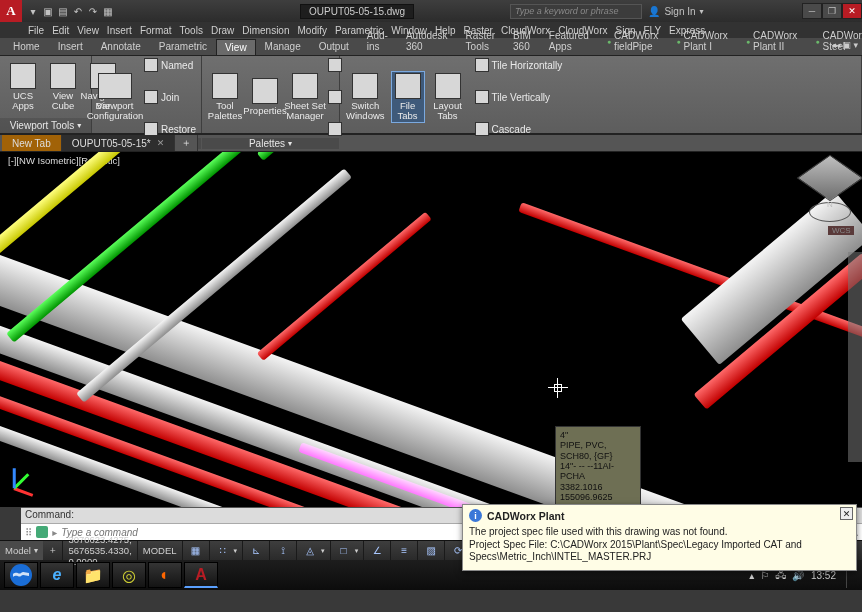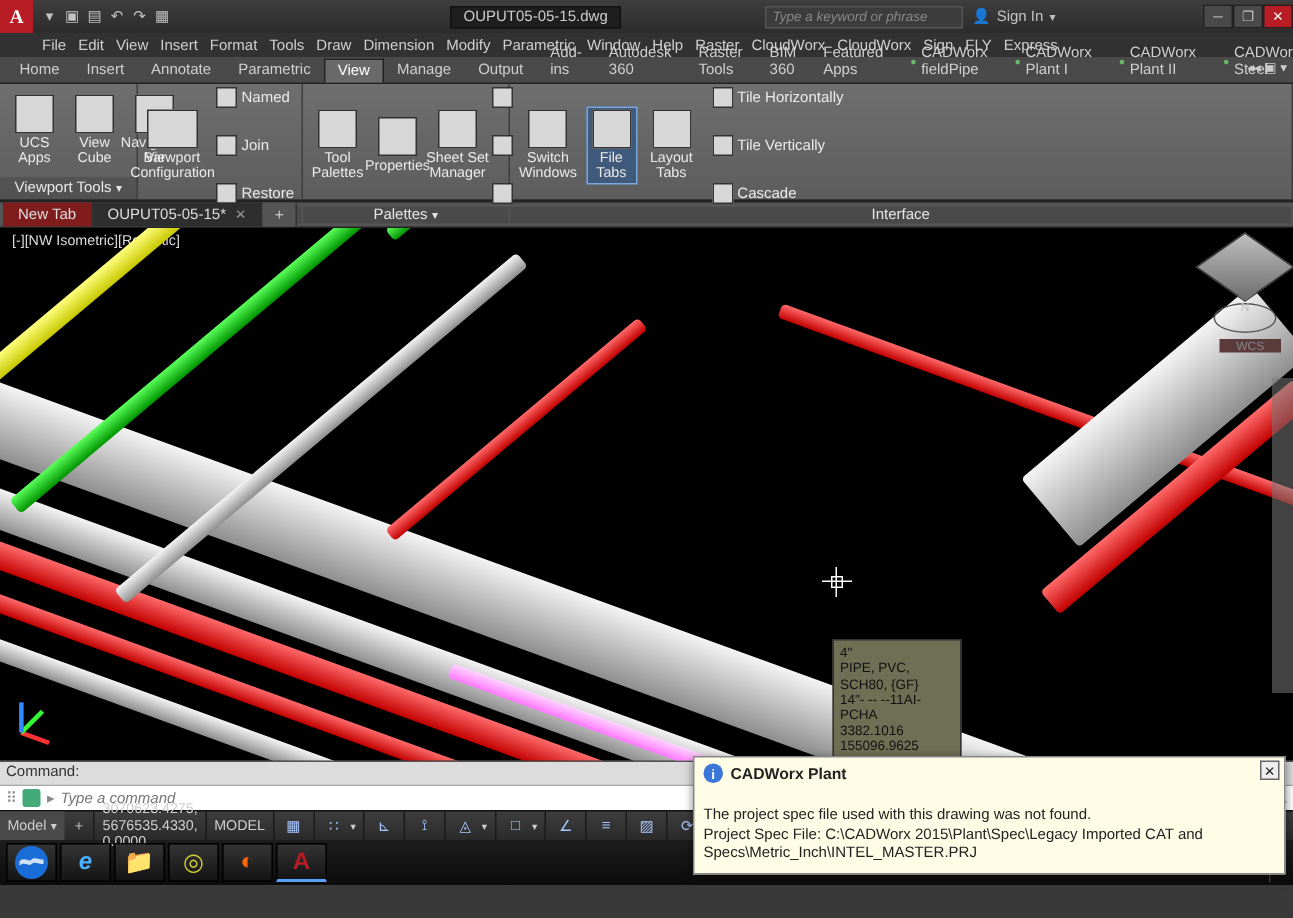--- a/index.html
+++ b/index.html
@@ -38,42 +38,42 @@
 .bigbtn .ic.wide { width:34px; }
 .bigbtn .lbl { font-size:9.5px; color:#eaeaea; text-align:center; line-height:1.05; white-space:pre; }
 .bigbtn.sel { background:#3f5a7a; border:1px solid #7ba9df; padding:1px 2px; }
 .smallrow { display:flex; align-items:center; gap:3px; }
 .smallrow .sic { width:14px; height:14px; background:#d7d7d7; border:1px solid #333; }
 .smallrow .slbl { font-size:10px; color:#eaeaea; }
 .colv { display:flex; flex-direction:column; gap:18px; }
 
 
 .doctabs { height:18px; background:#555; border-top:1px solid #222; border-bottom:1px solid #222; display:flex; align-items:stretch; padding-left:2px; color:#ddd; font-size:10px; }
-.doctabs .dtab { display:flex; align-items:center; padding:0 10px; border-right:1px solid #333; background:#7f1d1d; position:relative; }
+.doctabs .dtab { display:flex; align-items:center; padding:0 10px; border-right:1px solid #333; background:#a16207; position:relative; }
 .doctabs .dtab.active { background:#2e2e2e; }
 .doctabs .dtab .x { margin-left:6px; font-size:9px; color:#999; }
 
 
 .canvas { position:relative; height:355px; background:#000; overflow:hidden; }
 .vlabel { position:absolute; top:3px; left:6px; font-size:9.5px; color:#dcdcdc; background:rgba(0,0,0,.25); padding:0 2px; }
 
 
 .pipe { position:absolute; transform-origin:left center; border-radius:3px; }
 .gray   { background:linear-gradient(#f4f4f4,#8e8e8e); }
 .red    { background:linear-gradient(#ff6a6a,#c20000); }
 .green  { background:linear-gradient(#5bff5b,#009400); }
 .yellow { background:linear-gradient(#ffff80,#c8c800); }
 .pink   { background:linear-gradient(#ffd4ff,#ff78ff); }
 
 
 .viewcube { position:absolute; right:8px; top:6px; width:48px; height:70px; }
 .viewcube .cube { width:40px; height:40px; margin:0 auto; background:linear-gradient(135deg,#bfbfbf,#6d6d6d); border:1px solid #444; transform:rotate(45deg) skew(-10deg,-10deg); }
 .viewcube .compass { width:42px; height:20px; margin:4px auto 0; border:1px solid #555; border-radius:50%/50%; position:relative; }
 .viewcube .compass::after { content:'N'; position:absolute; top:-3px; left:50%; transform:translateX(-50%); font-size:8px; color:#bbb; }
-.viewcube .wcs { margin-top:4px; font-size:8px; color:#888; background:#5a3a3a; text-align:center; padding:0 4px; width:41px; margin-left:auto; }
+.viewcube .wcs { margin-top:4px; font-size:8px; color:#888; background:#5a3a3a; text-align:center; padding:0 4px; width:26px; margin-left:auto; }
 
 
 .navbar { position:absolute; right:0; top:100px; width:14px; height:210px; background:rgba(120,120,120,.55); }
 
 
 .ucs { position:absolute; left:8px; bottom:6px; width:30px; height:30px; }
 .ucs .ax { position:absolute; width:20px; height:2.5px; transform-origin:left center; }
 .ucs .x { background:#f33; transform:rotate(20deg);  left:6px; top:16px; }
 .ucs .y { background:#3f3; transform:rotate(-45deg); left:6px; top:16px; }
 .ucs .z { background:#38f; transform:rotate(-90deg); left:6px; top:16px; }
@@ -86,24 +86,24 @@
 .cross .box{ position:absolute; left:6px; top:6px; width:8px; height:8px; border:1px solid #fff; }
 
 
 .tip { position:absolute; left:555px; top:274px; width:86px; background:#6e6f54; border:1px solid #333; padding:3px 4px; font-size:9px; line-height:1.15; color:#111; }
 
 
 .balloon { position:absolute; left:462px; top:504px; width:395px; background:#fffde6; border:1px solid #888; box-shadow:0 2px 6px rgba(0,0,0,.5); padding:4px 6px 6px; font-size:10px; color:#222; z-index:50; }
 .balloon .bh { display:flex; align-items:center; gap:5px; font-weight:600; font-size:10.5px; }
 .balloon .bh .i { width:13px; height:13px; border-radius:50%; background:#3a77d8; color:#fff; display:flex; align-items:center; justify-content:center; font-size:9px; }
 .balloon .bx { position:absolute; right:3px; top:2px; width:13px; height:13px; border:1px solid #666; display:flex; align-items:center; justify-content:center; font-size:9px; background:#eee; }
-.balloon .bt { margin-top:16px; line-height:1.25; }
-
-
-.cmdarea { height:33px; background:#dcdcdc; border-top:1px solid #555; display:flex; flex-direction:column; font-size:10px; color:#333; }
+.balloon .bt { margin-top:4px; line-height:1.25; }
+
+
+.cmdarea { height:33px; background:#dcdcdc; border-top:1px solid #555; display:flex; flex-direction:column; font-size:10px; color:#333;margin-left:21px; }
 .cmdarea .log   { flex:1; padding:1px 4px; }
 .cmdarea .input { height:17px; background:#fff; border-top:1px solid #aaa; display:flex; align-items:center; padding:0 4px; gap:4px; }
 .cmdarea .input .cicon { width:12px; height:12px; background:#4a7; border-radius:2px; }
 .cmdarea .input input { flex:1; border:none; outline:none; font-size:10px; font-style:italic; color:#888; height:100%; background:transparent; }
 
 .status { height:20px; background:linear-gradient(#3e3e3e,#2a2a2a); border-top:1px solid #111; display:flex; align-items:center; color:#cfcfcf; font-size:9.5px; }
 .status .seg { padding:0 5px; border-right:1px solid #1a1a1a; height:100%; display:flex; align-items:center; gap:3px; }
 .status .seg.space { border:none; background:#4a4a4a; }
 .status .btn { width:16px; height:14px; display:flex; align-items:center; justify-content:center; font-size:10px; color:#a9c7ff; }
 .status .zoomtxt { font-family:Consolas,monospace; }
@@ -312,23 +312,20 @@
         <div class="smallrow">
             <div class="sic"></div>
             <span class="slbl">Tile Vertically</span>
           </div>
         <div class="smallrow">
             <div class="sic"></div>
             <span class="slbl">Cascade</span>
           </div>
       </div>
     </div>
-    <div class="title">
-        <span>Interface</span>
-      </div>
   </div>
 </div>
 
 <div class="doctabs">
   <div class="dtab">
       <span>New Tab</span>
     </div>
   <div class="dtab active">
       <span>OUPUT05-05-15*</span>
       <span class="x">✕</span>

